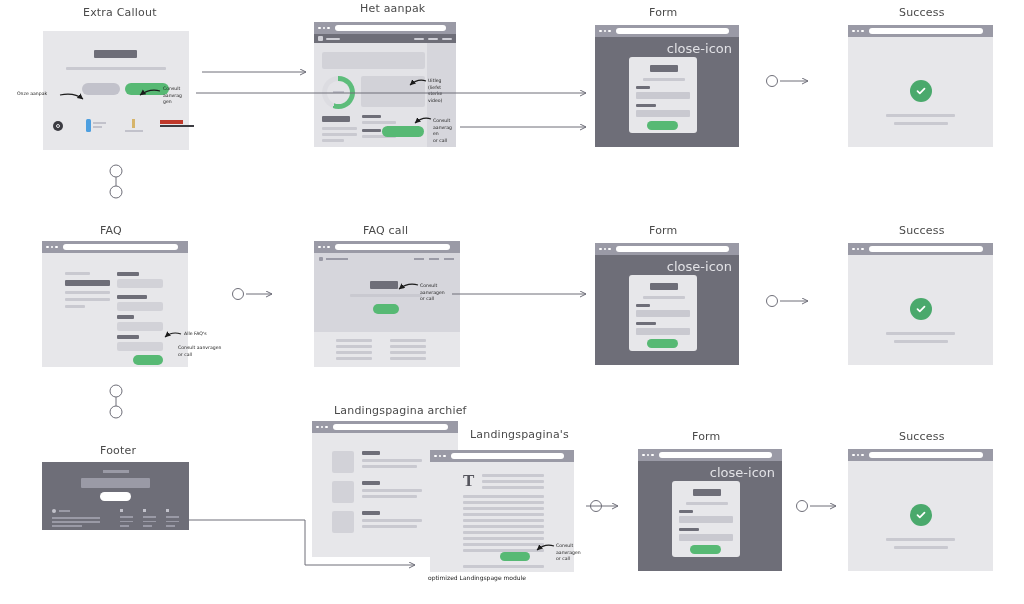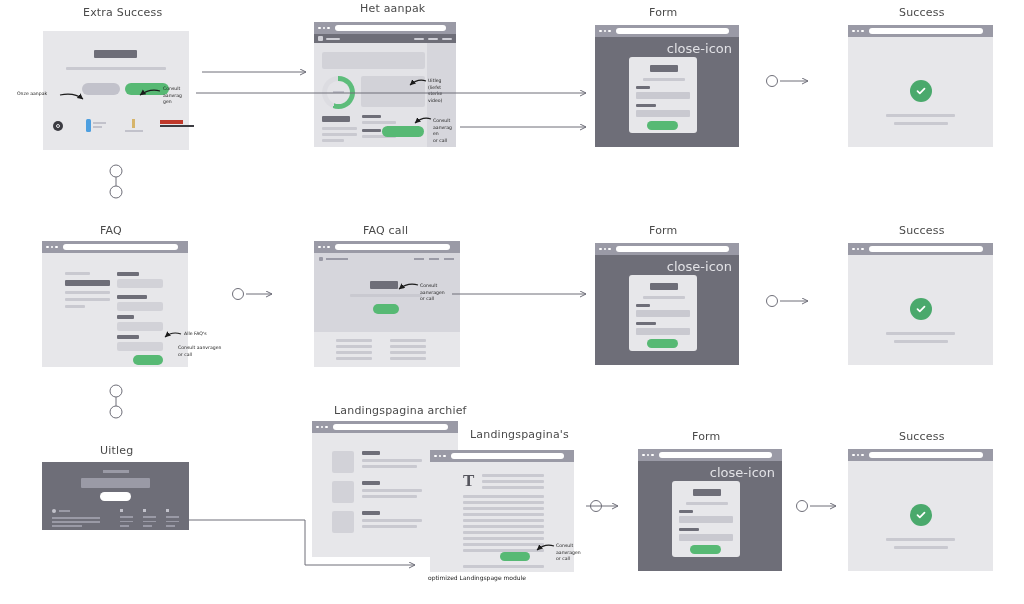--- a/index.html
+++ b/index.html
@@ -74,21 +74,21 @@
   .donut{border-radius:50%;}
 
   
   .footerblock{background:#6e6e78;}
 </style>
 </head>
 <body>
 
 <div class="stage">
 
-  <div class="caption" style="left:83px;top:6px;">Extra Success</div>
+  <div class="caption" style="left:83px;top:6px;">Extra Callout</div>
   <div class="caption" style="left:360px;top:2px;">Het aanpak</div>
   <div class="caption" style="left:649px;top:6px;">Form</div>
   <div class="caption" style="left:899px;top:6px;">Success</div>
 
   <div class="node" style="left:43px;top:31px;width:146px;height:119px;background:#e7e7ea;">
     <div class="bar-dark" style="position:absolute;left:51px;top:19px;width:43px;height:8px;"></div>
     <div class="bar" style="position:absolute;left:23px;top:36px;width:100px;height:3px;"></div>
     <div class="pill-grey" style="position:absolute;left:39px;top:52px;width:38px;height:12px;"></div>
     <div class="pill-green" style="position:absolute;left:82px;top:52px;width:44px;height:12px;"></div>
 
@@ -324,21 +324,21 @@
       <div class="check" style="position:absolute;left:62px;top:43px;width:22px;height:22px;">
         <svg width="12" height="12" viewBox="0 0 12 12">
             <path d="M2.5 6.2 L4.8 8.4 L9.5 3.6" stroke="#ffffff" stroke-width="1.7" fill="none" stroke-linecap="round" stroke-linejoin="round"></path>
           </svg>
       </div>
       <div class="bar" style="position:absolute;left:38px;top:77px;width:69px;height:3px;"></div>
       <div class="bar" style="position:absolute;left:46px;top:85px;width:54px;height:3px;"></div>
     </div>
   </div>
 
-  <div class="caption" style="left:100px;top:444px;">Uitleg</div>
+  <div class="caption" style="left:100px;top:444px;">Footer</div>
   <div class="caption" style="left:334px;top:404px;">Landingspagina archief</div>
   <div class="caption" style="left:470px;top:428px;">Landingspagina's</div>
   <div class="caption" style="left:692px;top:430px;">Form</div>
   <div class="caption" style="left:899px;top:430px;">Success</div>
 
   <div class="footerblock node" style="left:42px;top:462px;width:147px;height:68px;">
     <div style="position:absolute;left:61px;top:8px;width:26px;height:3px;background:#9a9aa6;"></div>
     <div style="position:absolute;left:39px;top:16px;width:69px;height:10px;background:#9a9aa6;border-radius:1px;"></div>
     <div class="pill-white" style="position:absolute;left:58px;top:30px;width:31px;height:9px;"></div>
 

